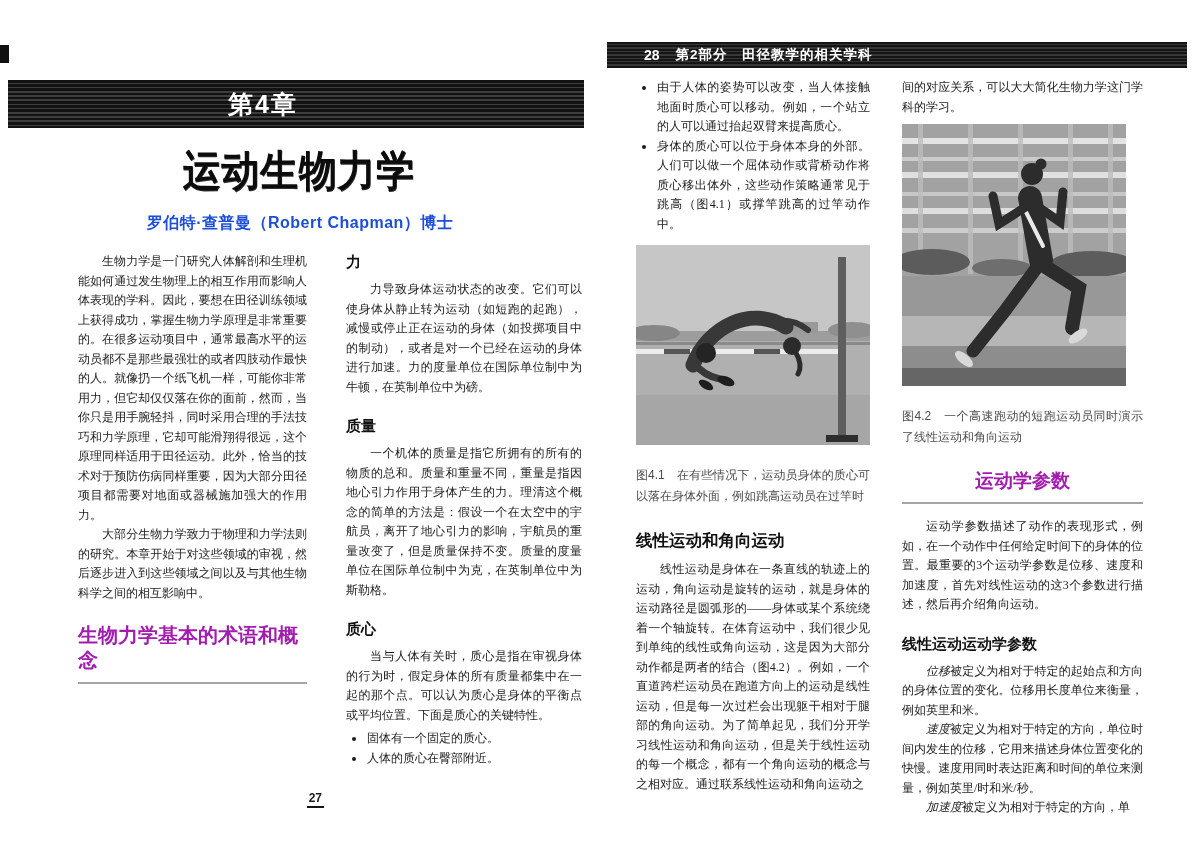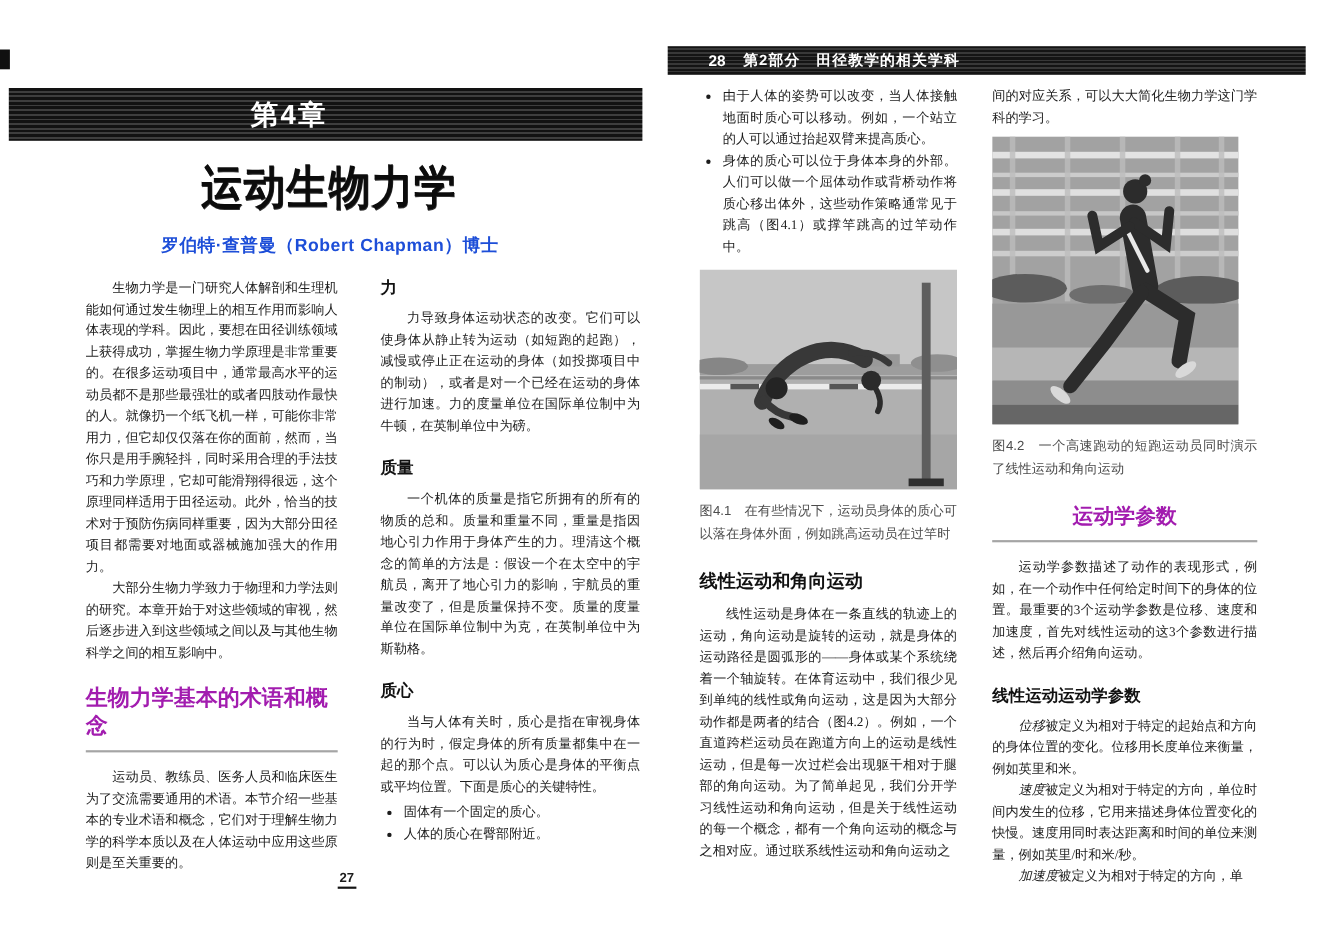--- a/index.html
+++ b/index.html
@@ -75,21 +75,21 @@
   ul.dotlist { margin:4px 0 0 0; padding-left:20px; }
   ul.dotlist li {
     font-size:12px; line-height:19.5px; text-align:justify; color:#1c1c1c;
     margin:0; padding-left:1px;
   }
 
   figure { margin:0; }
   figure svg { display:block; }
   figcaption {
     font-family:"Liberation Sans","DejaVu Sans",sans-serif;
-    font-size:12px; line-height:21px; color:#4c4c4c; text-align:justify; margin-top:9px;
+    font-size:12px; line-height:21px; color:#4c4c4c; text-align:justify; margin-top:20px;
   }
   .fig41 { margin-top:11px; }
   .fig42 { margin-top:7px; }
 
   .folio {
     position:absolute; left:280px; top:791px; width:44px; text-align:right;
     font-family:"Liberation Sans","DejaVu Sans",sans-serif; font-weight:bold; font-size:12px;
   }
   .folio span { border-bottom:2.5px solid #141414; padding:0 2px 1px 2px; }
 </style>
@@ -106,21 +106,20 @@
     </div>
 
     <div class="big-title">运动生物力学</div>
 
     <div class="author-line">罗伯特·查普曼（Robert Chapman）博士</div>
 
     <div class="col" id="p27c1">
       <p class="indent">生物力学是一门研究人体解剖和生理机能如何通过发生物理上的相互作用而影响人体表现的学科。因此，要想在田径训练领域上获得成功，掌握生物力学原理是非常重要的。在很多运动项目中，通常最高水平的运动员都不是那些最强壮的或者四肢动作最快的人。就像扔一个纸飞机一样，可能你非常用力，但它却仅仅落在你的面前，然而，当你只是用手腕轻抖，同时采用合理的手法技巧和力学原理，它却可能滑翔得很远，这个原理同样适用于田径运动。此外，恰当的技术对于预防伤病同样重要，因为大部分田径项目都需要对地面或器械施加强大的作用力。</p>
       <p class="indent">大部分生物力学致力于物理和力学法则的研究。本章开始于对这些领域的审视，然后逐步进入到这些领域之间以及与其他生物科学之间的相互影响中。</p>
       <div class="h-major">生物力学基本的术语和概念</div>
-      <p class="indent">运动员、教练员、医务人员和临床医生为了交流需要通用的术语。本节介绍一些基本的专业术语和概念，它们对于理解生物力学的科学本质以及在人体运动中应用这些原则是至关重要的。</p>
     </div>
 
     <div class="col" id="p27c2">
       <div class="h-sub first">力</div>
       <p class="indent">力导致身体运动状态的改变。它们可以使身体从静止转为运动（如短跑的起跑），减慢或停止正在运动的身体（如投掷项目中的制动），或者是对一个已经在运动的身体进行加速。力的度量单位在国际单位制中为牛顿，在英制单位中为磅。</p>
       <div class="h-sub">质量</div>
       <p class="indent">一个机体的质量是指它所拥有的所有的物质的总和。质量和重量不同，重量是指因地心引力作用于身体产生的力。理清这个概念的简单的方法是：假设一个在太空中的宇航员，离开了地心引力的影响，宇航员的重量改变了，但是质量保持不变。质量的度量单位在国际单位制中为克，在英制单位中为斯勒格。</p>
       <div class="h-sub">质心</div>
       <p class="indent">当与人体有关时，质心是指在审视身体的行为时，假定身体的所有质量都集中在一起的那个点。可以认为质心是身体的平衡点或平均位置。下面是质心的关键特性。</p>
       <ul class="dotlist">

